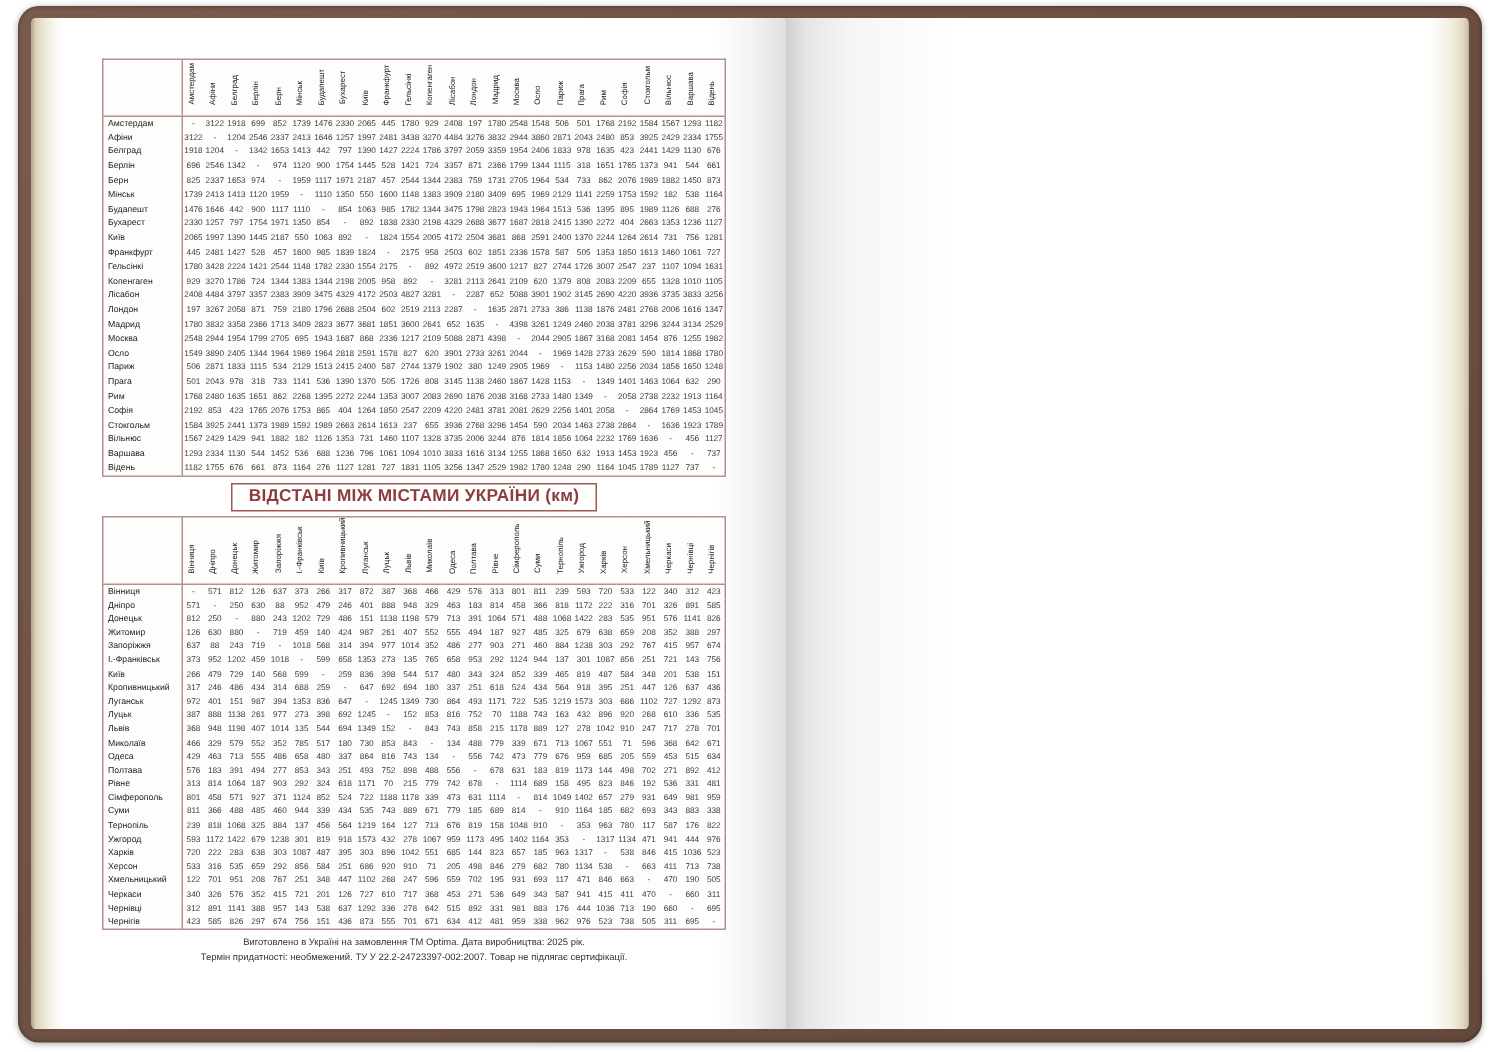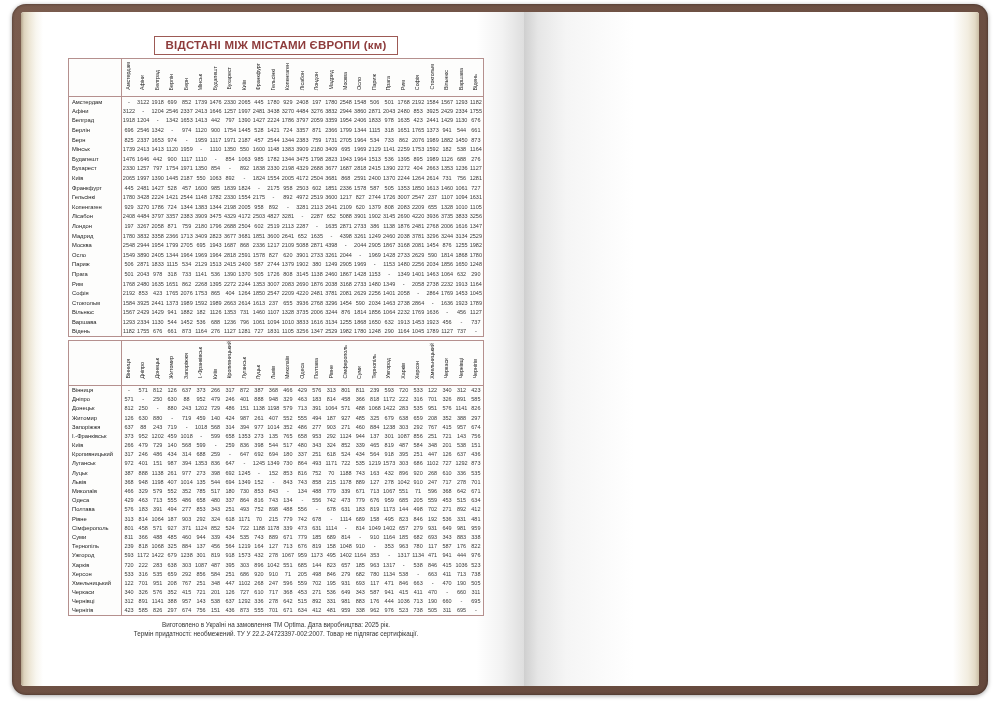--- a/index.html
+++ b/index.html
@@ -71,21 +71,20 @@
 
 <div class="book">
   <div class="pages">
     <div class="left-edge"></div>
     <div class="right-page-shade"></div>
     <div class="spine-shadow"></div>
     <div class="right-edge"></div>
 
     <div class="content">
 
-      <span class="section-title">ВІДСТАНІ МІЖ МІСТАМИ ЄВРОПИ (км)</span>
 
       <table class="dist eu" id="europe-table">
         <thead>
           <tr>
             <th class="corner"></th>
           <th class="colhead"><span>Амстердам</span></th>
               <th class="colhead"><span>Афіни</span></th>
               <th class="colhead"><span>Белград</span></th>
               <th class="colhead"><span>Берлін</span></th>
               <th class="colhead"><span>Берн</span></th>
@@ -808,20 +807,21 @@
               <td class="cell">1164</td>
               <td class="cell">1045</td>
               <td class="cell">1789</td>
               <td class="cell">1127</td>
               <td class="cell">737</td>
               <td class="cell">-</td>
             </tr>
           </tbody>
       </table>
 
+      <span class="section-title ua-title">ВІДСТАНІ МІЖ МІСТАМИ УКРАЇНИ (км)</span>
 
       <table class="dist ua" id="ukraine-table">
         <thead>
           <tr>
             <th class="corner"></th>
           <th class="colhead"><span>Вінниця</span></th>
               <th class="colhead"><span>Дніпро</span></th>
               <th class="colhead"><span>Донецьк</span></th>
               <th class="colhead"><span>Житомир</span></th>
               <th class="colhead"><span>Запоріжжя</span></th>

